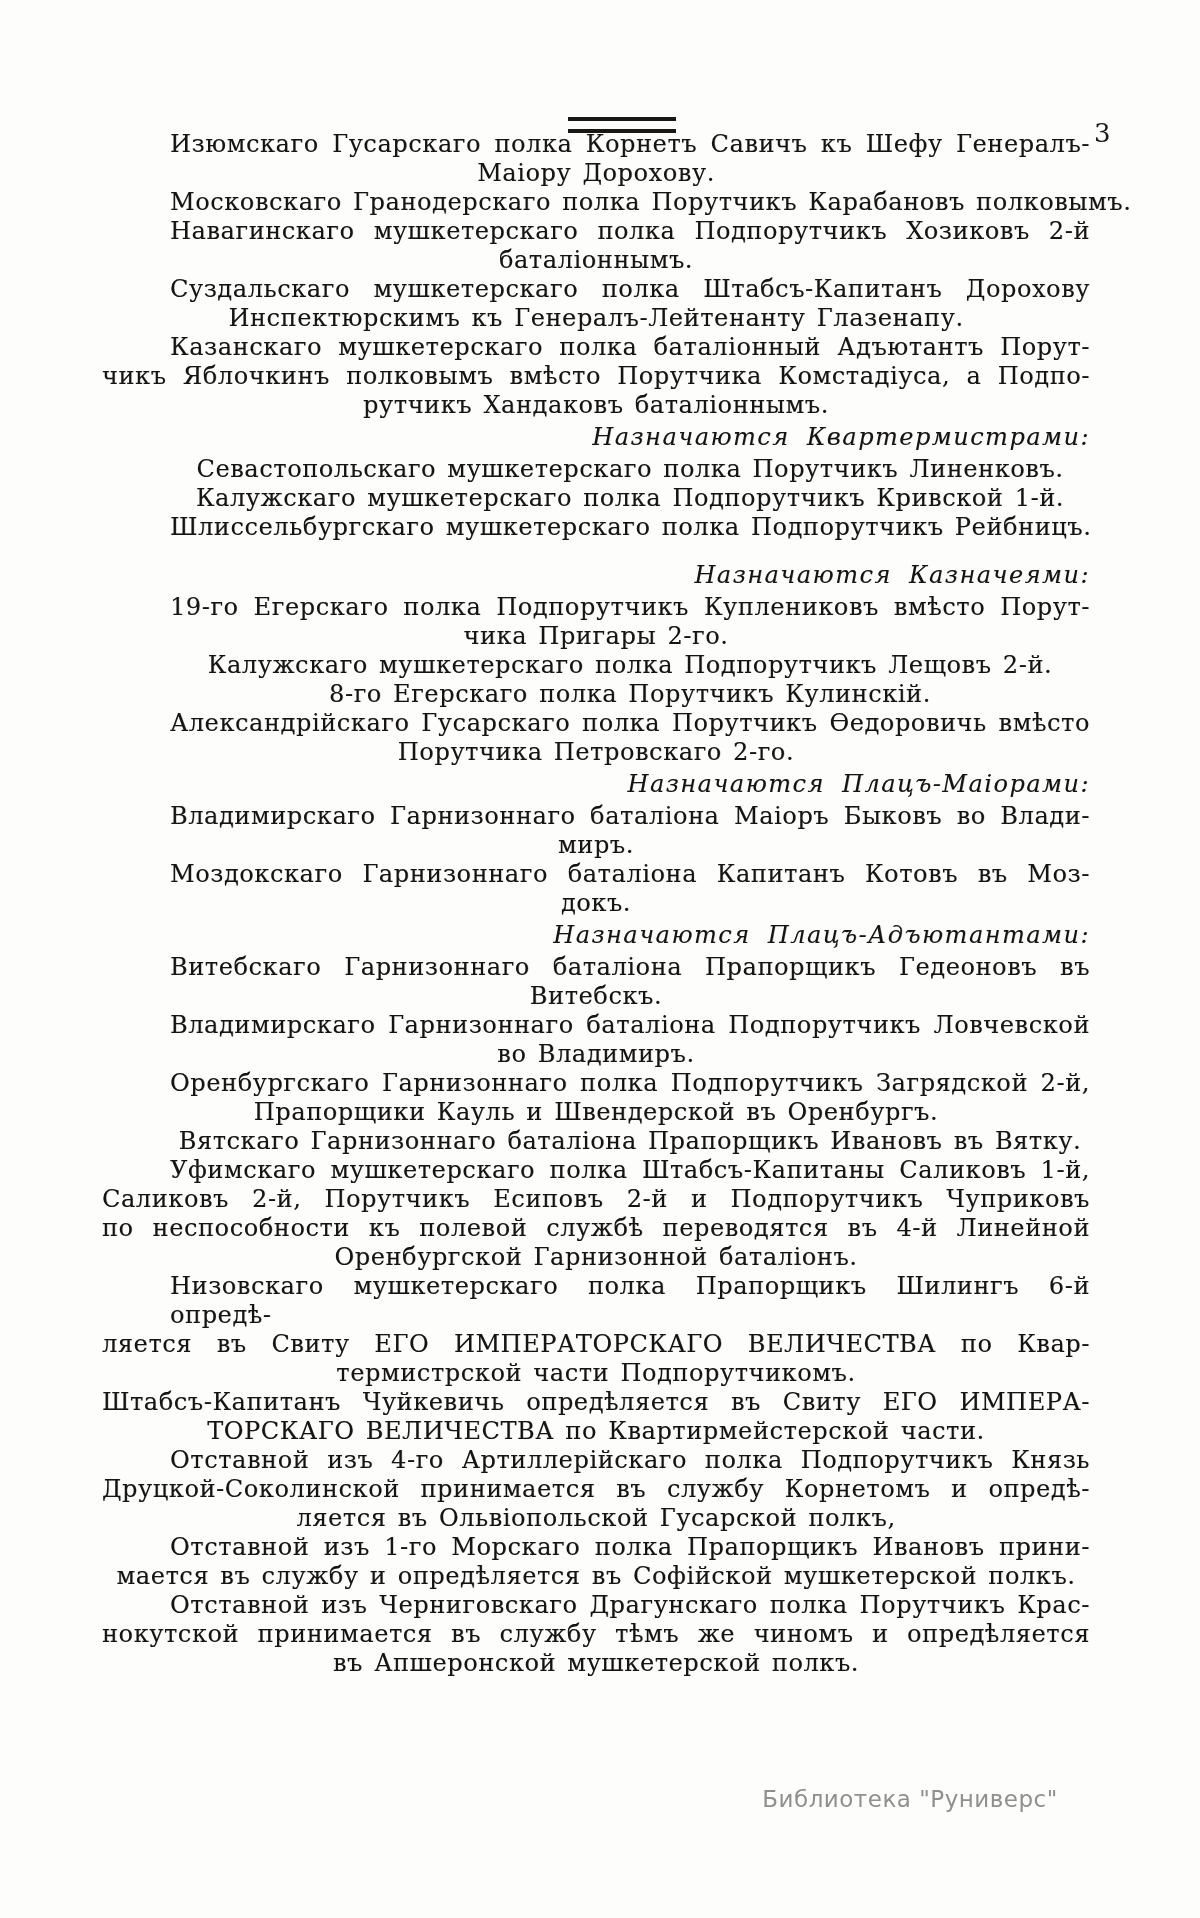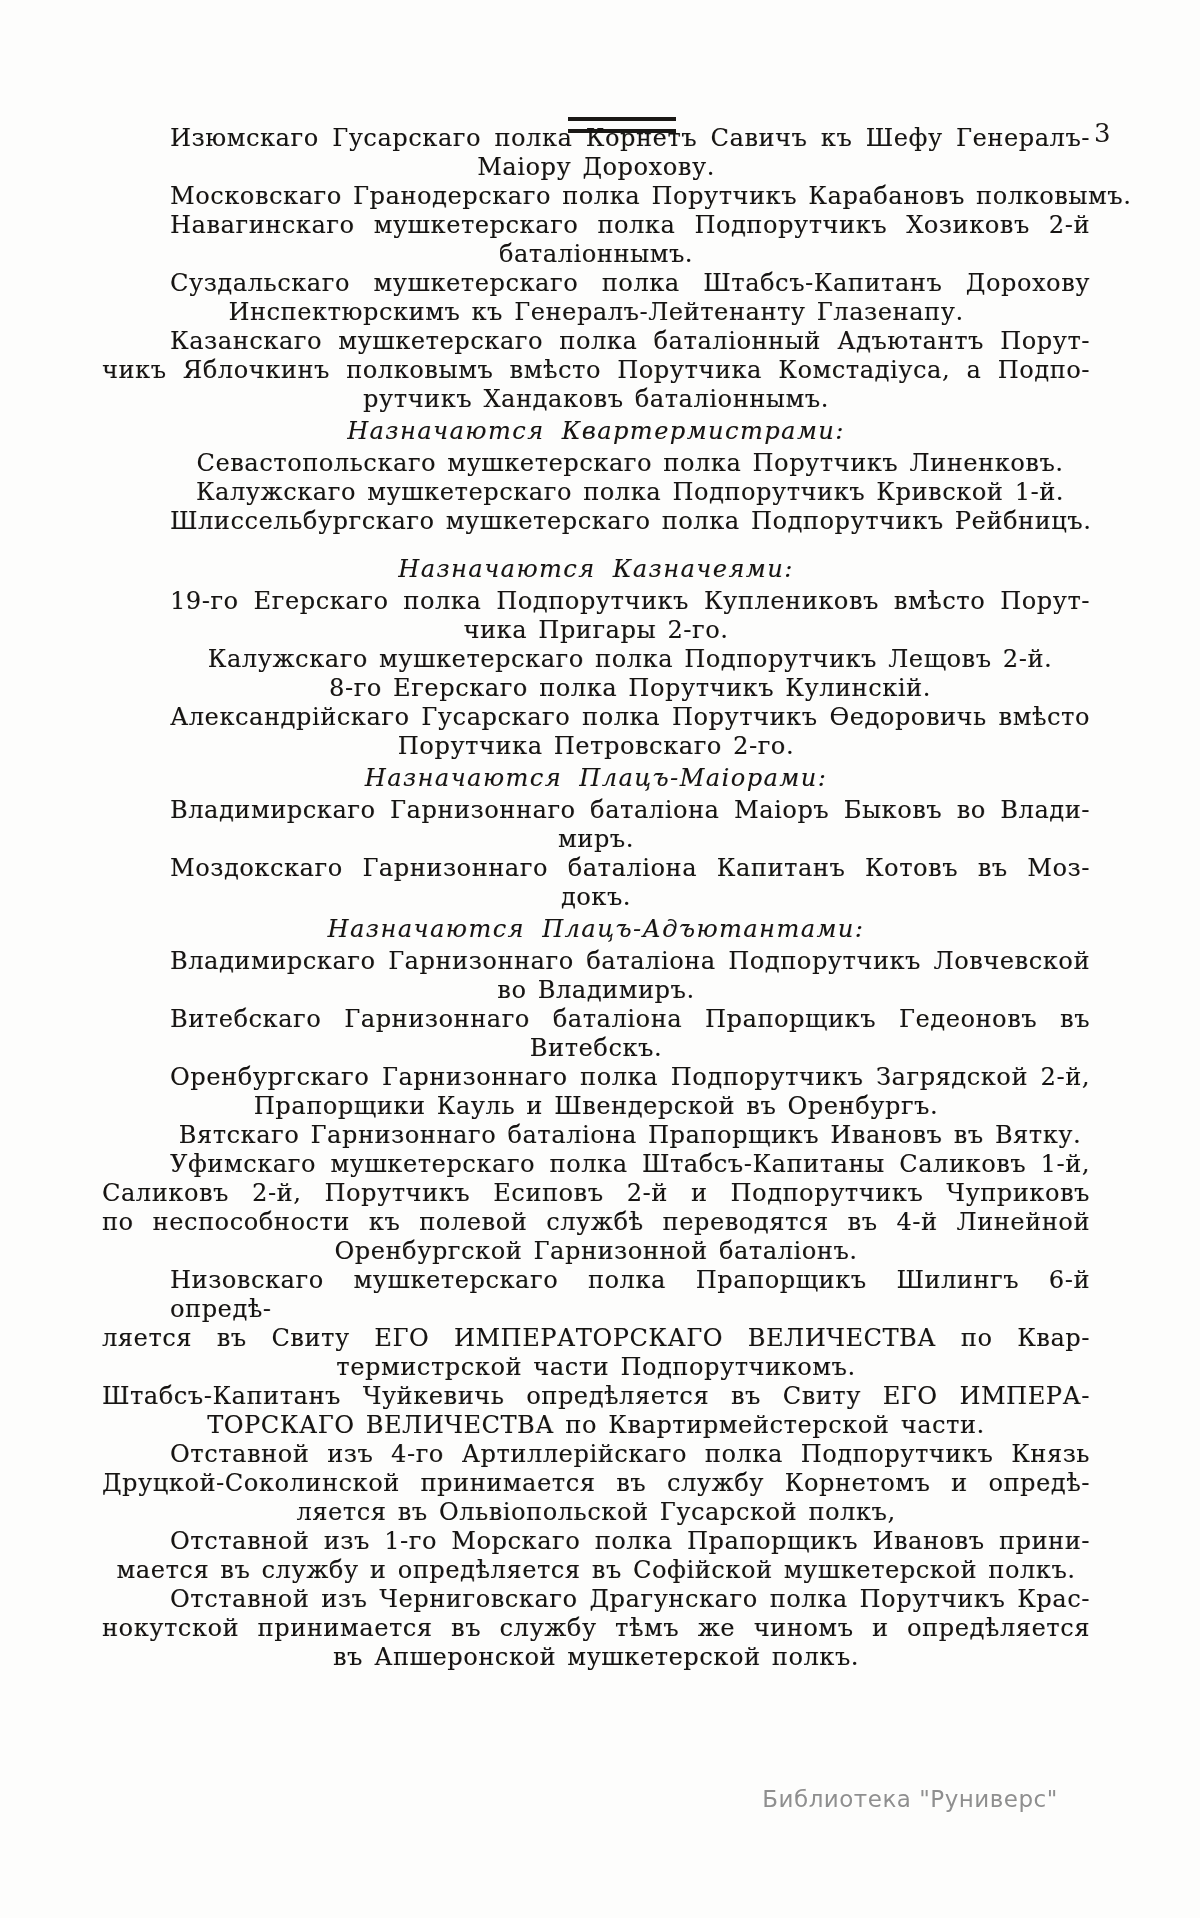--- a/index.html
+++ b/index.html
@@ -30,42 +30,42 @@
     position: absolute;
     left: 1094px;
     top: 118px;
     font-size: 26px;
     letter-spacing: 1px;
     color: #1d1a17;
   }
   .doc-body {
     position: absolute;
     left: 102px;
-    top: 124px;
+    top: 130px;
     width: 988px;
     font-size: 24px;
     line-height: 29px;
     letter-spacing: 0.6px;
     word-spacing: 3px;
     text-shadow: 0.4px 0.4px 0 rgba(20,16,12,0.35);
   }
   .para { margin: 0; }
   .line {
     white-space: nowrap;
     text-align: center;
   }
   .line.just {
     white-space: normal;
     text-align: justify;
     text-align-last: justify;
   }
   .line.first { padding-left: 68px; }
   .heading {
     font-style: italic;
-    text-align: center;
+    text-align: right;
     letter-spacing: 1.5px;
     word-spacing: 8px;
     margin: 3px 0;
   }
   .vspace { height: 16px; }
   .watermark {
     position: absolute;
     left: 660px;
     top: 1786px;
     width: 500px;
@@ -133,26 +133,26 @@
       <div class="para">
         <div class="line first just">Владимирскаго Гарнизоннаго баталіона Маіоръ Быковъ во Влади-</div>
         <div class="line">миръ.</div>
       </div>
       <div class="para">
         <div class="line first just">Моздокскаго Гарнизоннаго баталіона Капитанъ Котовъ въ Моз-</div>
         <div class="line">докъ.</div>
       </div>
       <div class="heading">Назначаются Плацъ-Адъютантами:</div>
       <div class="para">
+        <div class="line first just">Витебскаго Гарнизоннаго баталіона Прапорщикъ Гедеоновъ въ</div>
+        <div class="line">Витебскъ.</div>
+      </div>
+      <div class="para">
         <div class="line first just">Владимирскаго Гарнизоннаго баталіона Подпорутчикъ Ловчевской</div>
         <div class="line">во Владимиръ.</div>
-      </div>
-      <div class="para">
-        <div class="line first just">Витебскаго Гарнизоннаго баталіона Прапорщикъ Гедеоновъ въ</div>
-        <div class="line">Витебскъ.</div>
       </div>
       <div class="para">
         <div class="line first just">Оренбургскаго Гарнизоннаго полка Подпорутчикъ Загрядской 2-й,</div>
         <div class="line">Прапорщики Кауль и Швендерской въ Оренбургъ.</div>
       </div>
       <div class="para">
         <div class="line first">Вятскаго Гарнизоннаго баталіона Прапорщикъ Ивановъ въ Вятку.</div>
       </div>
       <div class="para">
         <div class="line first just">Уфимскаго мушкетерскаго полка Штабсъ-Капитаны Саликовъ 1-й,</div>

